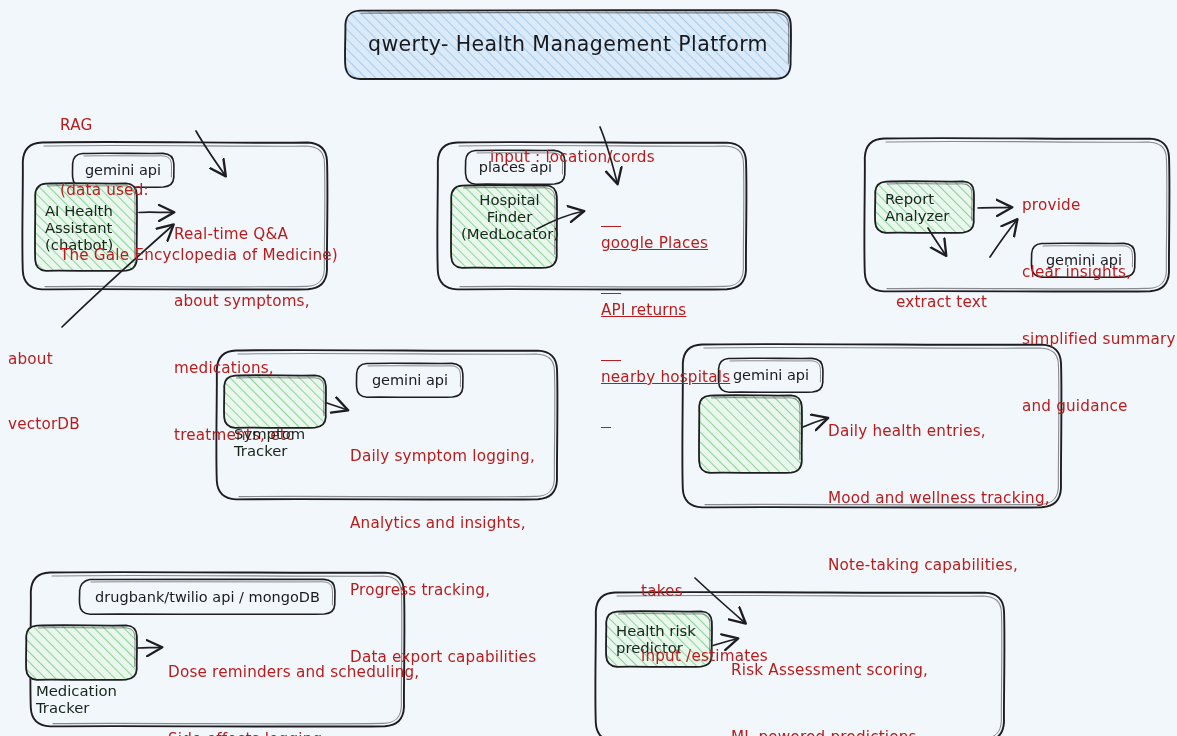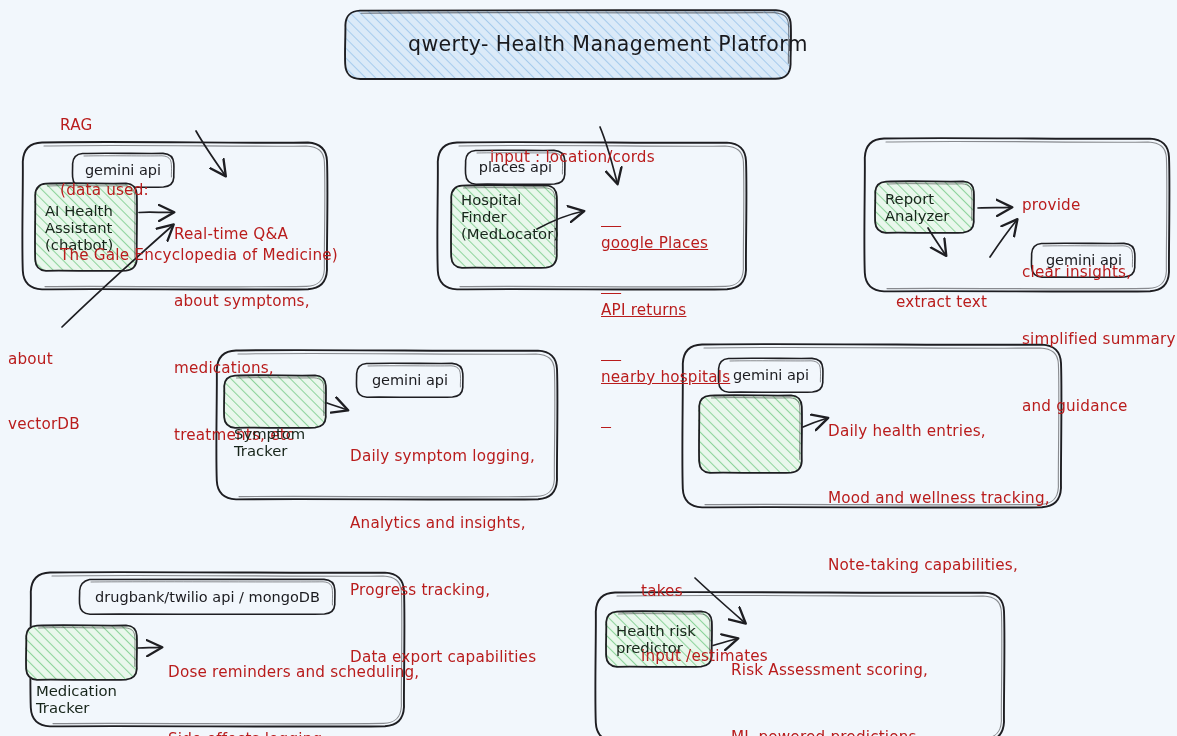--- a/index.html
+++ b/index.html
@@ -21,21 +21,21 @@
     letter-spacing:.2px;
   }
 
   
   #title-box{
     left:344px;top:9px;width:448px;height:71px;
   }
   #title-text{
     left:0;top:0;width:448px;height:71px;
     display:flex;align-items:center;justify-content:center;
-    font-size:20.5px;color:#19191d;letter-spacing:.4px;padding-left:40px;
+    font-size:20.5px;color:#19191d;letter-spacing:.4px;
   }
 
   
   .chip-label{
     display:flex;align-items:center;justify-content:center;
     width:100%;height:100%;
     font-size:14.5px;color:#1b1b1f;
   }
   .green-label{
     display:flex;flex-direction:column;justify-content:center;
@@ -219,21 +219,21 @@
 
 <div class="txt note-text" style="left:8px;top:306px;">
   <div>about</div>
   <div>vectorDB</div>
 </div>
 
 <div class="node" style="left:438px;top:142px;width:308px;height:148px;">
   <div class="node" style="left:28px;top:8px;width:99px;height:34px;">
     <div class="chip-label">places api</div>
   </div>
-  <div class="node" style="left:12px;top:43px;width:108px;height:62px;">
+  <div class="node" style="left:12px;top:43px;width:108px;height:62px;text-align:center;">
     <div class="green-label">
       <span>Hospital</span>
       <span>Finder</span>
       <span>(MedLocator)</span>
     </div>
   </div>
   <div class="txt body-text" style="left:163px;top:45px;text-decoration:underline;">
     <div>google Places</div>
     <div>API returns</div>
     <div>nearby hospitals</div>

